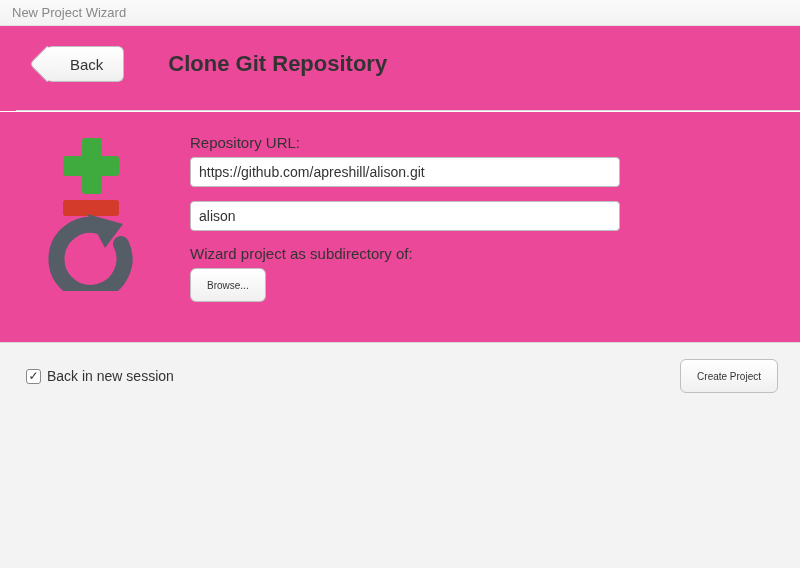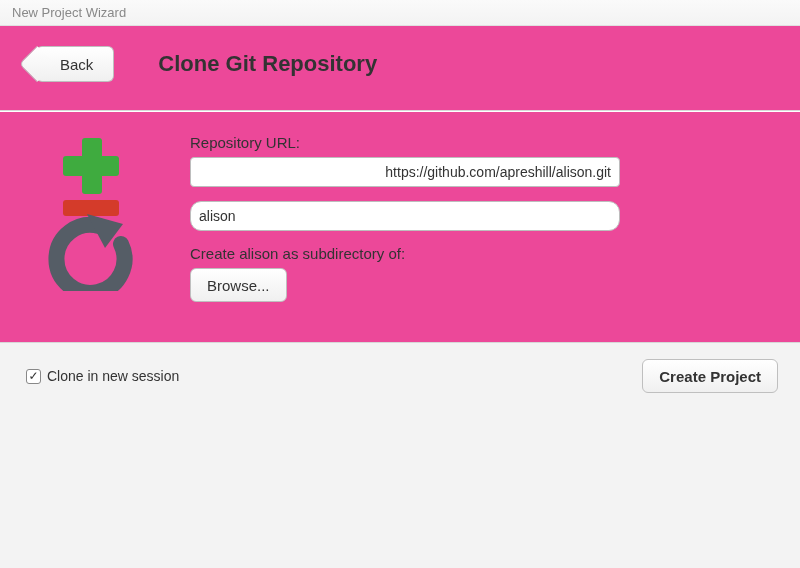--- a/index.html
+++ b/index.html
@@ -21,23 +21,24 @@
     height: 26px;
     padding: 5px 12px 0 12px;
     font-size: 13px;
     color: #888;
     border-bottom: 1px solid #e0e0e0;
     background: linear-gradient(#fafafa, #f3f3f3);
   }
   .header {
     display: flex;
     align-items: center;
-    padding: 20px 24px 28px 26px;
+    padding: 20px 24px 28px 20px;
     gap: 44px;
     border-bottom: 1px solid #d7d7d7;
+    margin-left: 16px;
   }
   .back-btn {
     position: relative;
     height: 36px;
     padding: 0 20px 0 24px;
     border: 1px solid #bfbfbf;
     border-left: none;
     border-radius: 6px;
     background: linear-gradient(#ffffff, #f0f0f0);
     font-size: 15px;
@@ -101,21 +102,21 @@
     color: #333;
     background: #fff;
     border: 1px solid #bdbdbd;
     border-radius: 4px;
     outline: none;
   }
   .btn {
     height: 34px;
     padding: 0 16px;
     font-family: inherit;
-    font-size: 15px;
+    font-size: 10px;
     color: #333;
     background: linear-gradient(#ffffff, #f0f0f0);
     border: 1px solid #bfbfbf;
     border-radius: 6px;
     cursor: pointer;
   }
   .footer {
     display: flex;
     align-items: center;
     padding: 16px 22px 18px 26px;
@@ -138,21 +139,21 @@
     border: 1px solid #888;
     border-radius: 3px;
     background: #fff;
     display: inline-flex;
     align-items: center;
     justify-content: center;
     font-size: 12px;
     line-height: 1;
     cursor: pointer;
   }
-  .btn.primary { font-weight: 700; margin-left: 9px; }
+  .btn.primary { font-weight: 400; margin-left: 9px; }
 </style>
 </head>
 <body>
 
 <div class="window">
 
   <div class="titlebar">
     <span>New Project Wizard</span>
   </div>
 
@@ -178,38 +179,38 @@
           </g>
           <polygon points="60,78 96,88 78,112" fill="#555d66"></polygon>
         </svg>
       </span>
     </div>
 
     <div class="form-col">
 
       <div class="field-label">Repository URL:</div>
       <div class="row">
-        <input class="text" type="text" style="max-width: 430px; text-align: right;" value="https://github.com/apreshill/alison.git">
+        <input class="text" type="text" style="max-width: 430px;" value="https://github.com/apreshill/alison.git">
       </div>
 
       <div class="row">
-        <input class="text" type="text" style="max-width: 430px; border-radius: 11px;" value="alison">
+        <input class="text" type="text" style="max-width: 430px;" value="alison">
       </div>
 
-      <div class="field-label">Create alison as subdirectory of:</div>
+      <div class="field-label">Wizard project as subdirectory of:</div>
       <div class="row">
         <button class="btn">Browse...</button>
       </div>
 
     </div>
   </div>
 
   <div class="footer">
     <div class="footer-left">
       <span class="checkbox">✓</span>
-      <span>Clone in new session</span>
+      <span>Back in new session</span>
     </div>
     <div class="footer-right">
       <button class="btn primary">Create Project</button>
     </div>
   </div>
 
 </div>
 
 </body></html>

